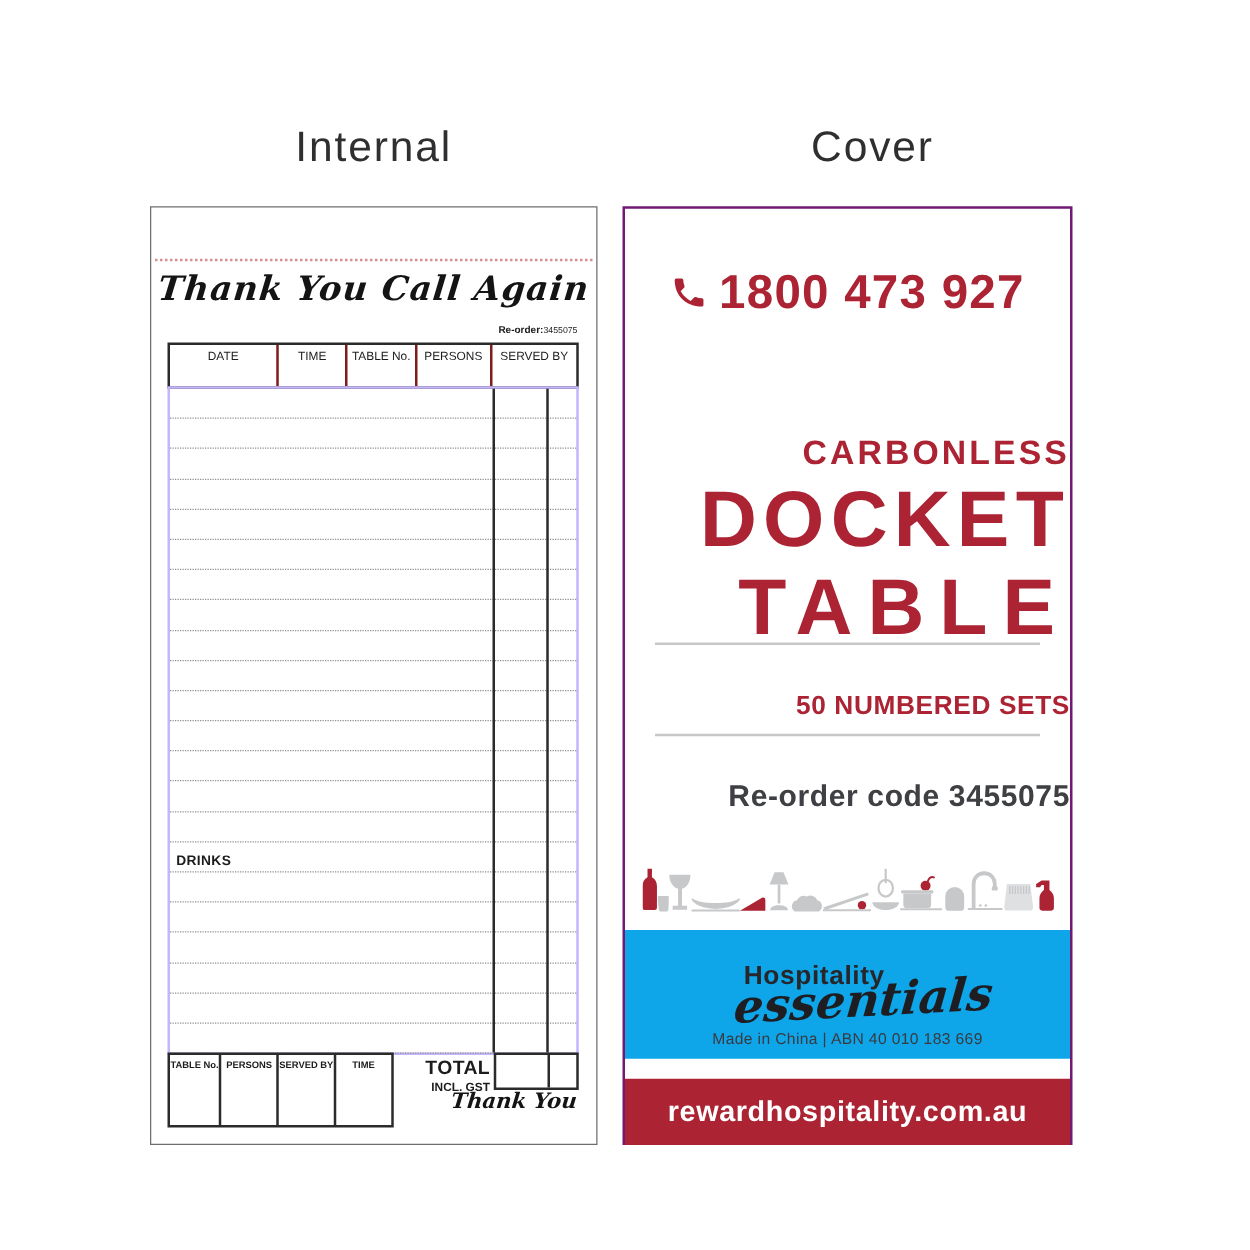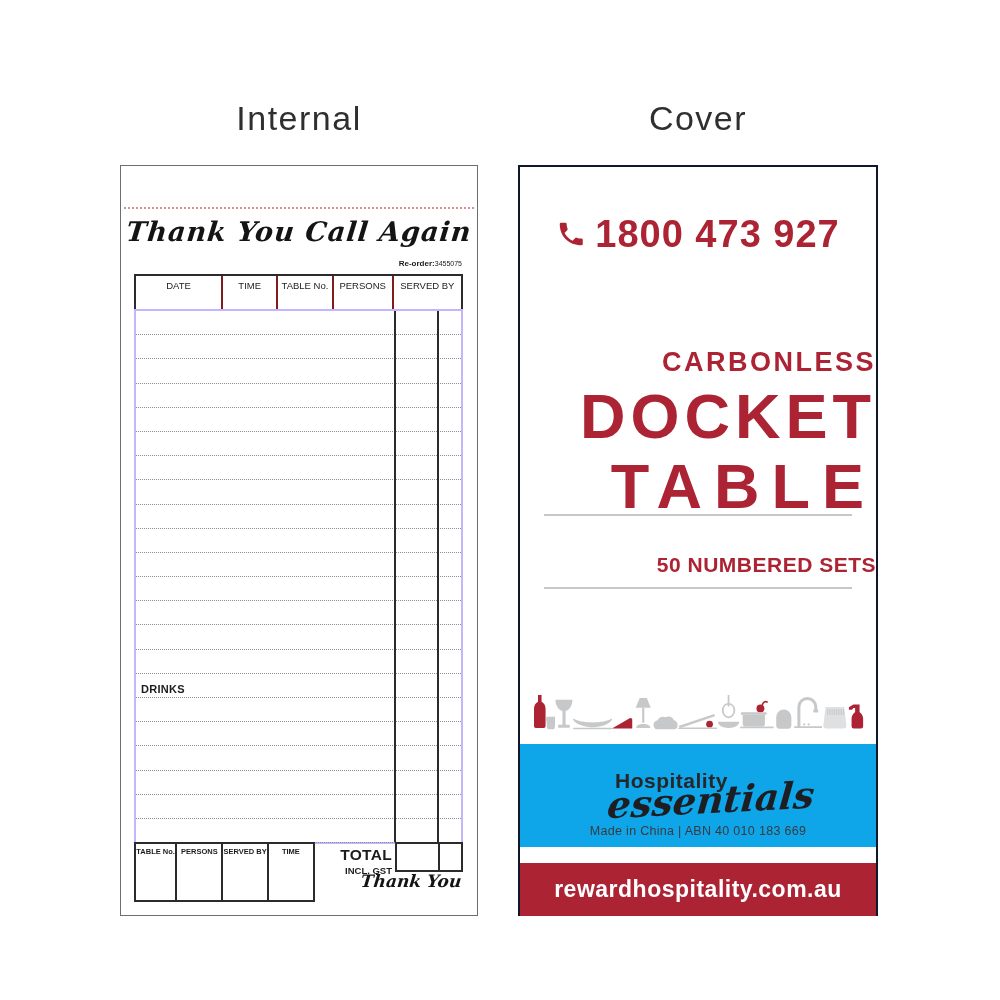--- a/index.html
+++ b/index.html
@@ -54,22 +54,22 @@
 
   .total-block{position:absolute;left:185px;top:680px;width:86px;text-align:right;color:#1c1c1c;}
   .total-main{font-size:15.5px;font-weight:700;letter-spacing:0.3px;}
   .total-sub{font-size:9.5px;font-weight:700;margin-top:1px;}
   .total-box{position:absolute;left:274px;top:676px;width:68px;height:30px;
     border:2px solid #2b2b2b;box-sizing:border-box;}
   .total-box .divider{position:absolute;left:41px;top:0;bottom:0;width:2px;background:#2b2b2b;}
   .thank-you{position:absolute;right:16px;top:705px;font-size:17px;}
 
   
-  .cover-page{position:absolute;left:518px;top:165px;width:360px;height:751px;
-    background:#ffffff;border:2px solid #0f172a;box-sizing:border-box;padding-left:36px;}
+  .cover-page{position:absolute;left:498px;top:165px;width:360px;height:751px;
+    background:#ffffff;border:2px solid #701a75;box-sizing:border-box;padding-left:36px;}
   .red{color:#ac2434;}
   .phone-row{position:absolute;left:0;width:100%;top:42px;height:50px;display:flex;
     align-items:center;justify-content:center;gap:9px;}
   .phone-number{font-size:38px;font-weight:700;letter-spacing:1px;}
   .ctr{position:absolute;left:0;width:100%;text-align:right;margin-top:24px;}
   .carbonless{top:156px;font-size:27px;font-weight:700;letter-spacing:2.5px;}
   .big-title{font-size:63px;font-weight:700;line-height:1;}
   .docket{top:194px;letter-spacing:5px;}
   .book{top:264px;letter-spacing:12px;}
   .cover-divider{position:absolute;left:24px;right:24px;height:2px;background:#c6c7c9;}
@@ -175,20 +175,21 @@
       <span class="phone-number red">1800 473 927</span>
     </div>
 
     <div class="ctr carbonless red">CARBONLESS</div>
     <div class="ctr big-title docket red">DOCKET</div>
     <div class="ctr big-title book red">TABLE</div>
 
     <div class="cover-divider d1"></div>
     <div class="ctr sets sets1 red">50 NUMBERED SETS</div>
     <div class="cover-divider d2"></div>
+    <div class="ctr reorder-code">Re-order code 3455075</div>
 
     <div class="icons-row">
       <svg width="13" height="37" viewBox="0 0 13 37">
         <path class="fr" d="M4.5 0h4v7.5c2.8 1.6 4.5 4 4.5 8V35a2 2 0 0 1-2 2H2a2 2 0 0 1-2-2V15.5c0-4 1.7-6.4 4.5-8z"></path>
       </svg>
       <svg width="11" height="14" viewBox="0 0 11 14">
         <path class="fg" d="M1.5 0h8c1 0 1.5.7 1.4 1.6L9.8 12.7A1.5 1.5 0 0 1 8.3 14H2.7a1.5 1.5 0 0 1-1.5-1.3L.1 1.6C0 .7.5 0 1.5 0z"></path>
       </svg>
       <svg width="20" height="32" viewBox="0 0 20 32">
         <path class="fg" d="M.5 0h19c0 7.2-3.4 11.4-7.6 12.6V28h4.6v3.4H3.5V28h4.9V12.6C4.2 11.4.5 7.2.5 0z"></path>

